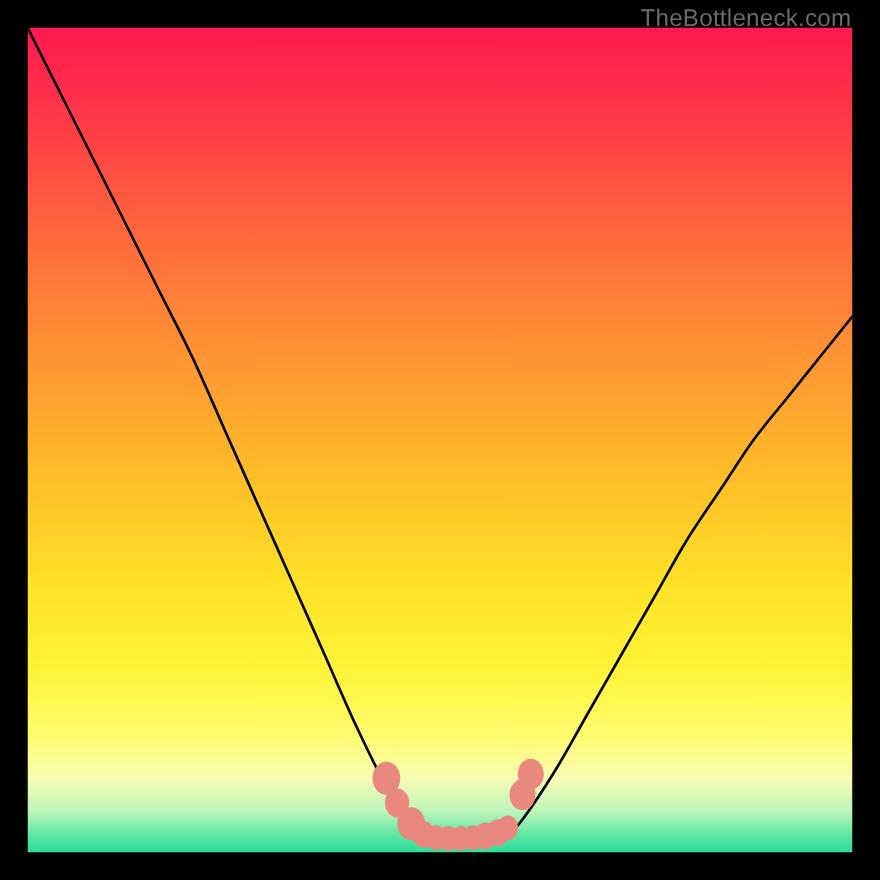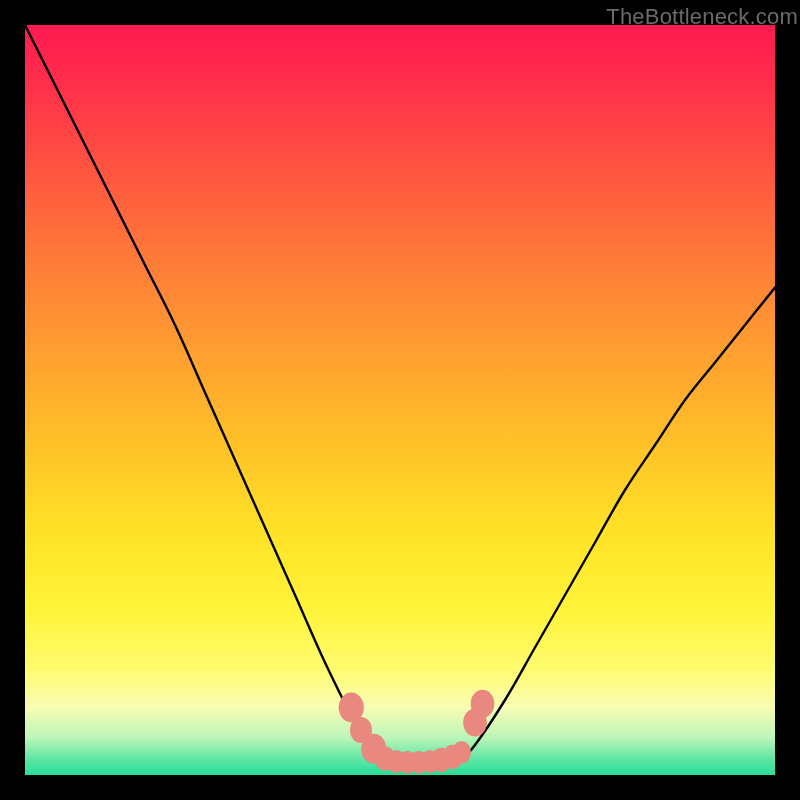--- a/index.html
+++ b/index.html
@@ -49,21 +49,21 @@
   }
   svg.curve {
     position: absolute;
     inset: 0;
     width: 750px;
     height: 750px;
   }
   .watermark {
     position: absolute;
     top: 4px;
-    right: 2px;
+    right: 26px;
     color: #6a6a6a;
     font-size: 22px;
     letter-spacing: 0.2px;
     user-select: none;
   }
 </style>
 </head>
 <body>
 
 <div class="frame">

